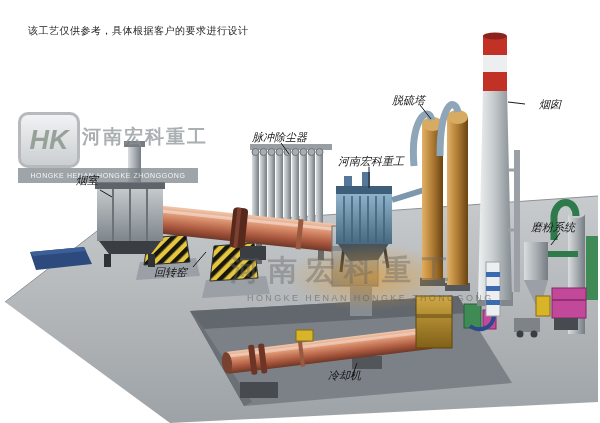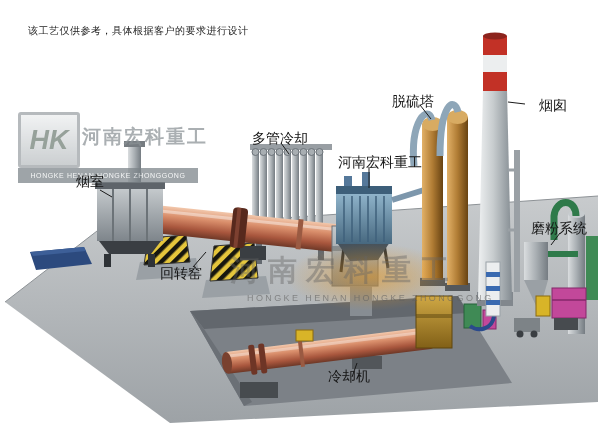--- a/index.html
+++ b/index.html
@@ -1,23 +1,23 @@
 <!DOCTYPE html>
 <html><head>
 <meta charset="utf-8">
 <style>
   html,body{margin:0;padding:0;background:#fff;}
   .stage{position:relative;width:600px;height:423px;background:#ffffff;overflow:hidden;
          font-family:"Liberation Sans",sans-serif;}
   .scene{position:absolute;left:0;top:0;}
   .disclaimer{position:absolute;left:28px;top:24px;font-size:10px;letter-spacing:.5px;color:#1e1e1e;white-space:nowrap;}
-  .eq-label{position:absolute;font-size:14px;color:#141414;white-space:nowrap;}
+  .eq-label{position:absolute;font-size:11px;color:#141414;white-space:nowrap;font-style:italic;}
   
   .logo{position:absolute;left:18px;top:112px;width:182px;height:72px;opacity:.72;}
-  .emblem{position:absolute;left:0;top:0;width:56px;height:50px;border:3px solid #9aa0a4;border-radius:3px;
+  .emblem{position:absolute;left:0;top:0;width:56px;height:50px;border:3px solid #9aa0a4;border-radius:10px;
           background:linear-gradient(180deg,#eceeef,#b8bdc0);display:flex;align-items:center;justify-content:center;
           font-weight:bold;font-style:italic;font-size:27px;color:#6f7d74;}
   .logo-cn{position:absolute;left:64px;top:12px;font-size:19px;font-weight:bold;letter-spacing:2px;color:#8a9195;white-space:nowrap;}
   .logo-band{position:absolute;left:0;top:56px;width:180px;height:15px;background:#7a8287;color:#f2f4f5;
              font-size:7px;letter-spacing:.6px;display:flex;align-items:center;justify-content:center;white-space:nowrap;}
   
   .wm-glow{position:absolute;left:288px;top:244px;width:165px;height:66px;
            background:radial-gradient(ellipse at center,rgba(233,150,25,.55),rgba(233,150,25,0) 72%);}
   .wm-cn{position:absolute;left:230px;top:251px;font-size:29px;font-weight:bold;letter-spacing:9px;
          color:rgba(100,100,100,.42);white-space:nowrap;}
@@ -264,21 +264,21 @@
   <div class="logo-band">HONGKE HENAN HONGKE ZHONGGONG</div>
 </div>
 
 <div class="wm-glow"></div>
 <div class="wm-cn">河南宏科重工</div>
 <div class="wm-en">HONGKE HENAN HONGKE ZHONGGONG</div>
 
 <div class="disclaimer">该工艺仅供参考，具体根据客户的要求进行设计</div>
 
 <div class="eq-label" style="left:76px;top:173px;">烟室</div>
-<div class="eq-label" style="left:252px;top:130px;">多管冷却</div>
+<div class="eq-label" style="left:252px;top:130px;">脉冲除尘器</div>
 <div class="eq-label" style="left:338px;top:154px;">河南宏科重工</div>
 <div class="eq-label" style="left:392px;top:93px;">脱硫塔</div>
 <div class="eq-label" style="left:539px;top:97px;">烟囱</div>
 <div class="eq-label" style="left:531px;top:220px;">磨粉系统</div>
-<div class="eq-label" style="left:160px;top:265px;">回转窑</div>
+<div class="eq-label" style="left:154px;top:265px;">回转窑</div>
 <div class="eq-label" style="left:328px;top:368px;">冷却机</div>
 
 </div>
 
 </body></html>

